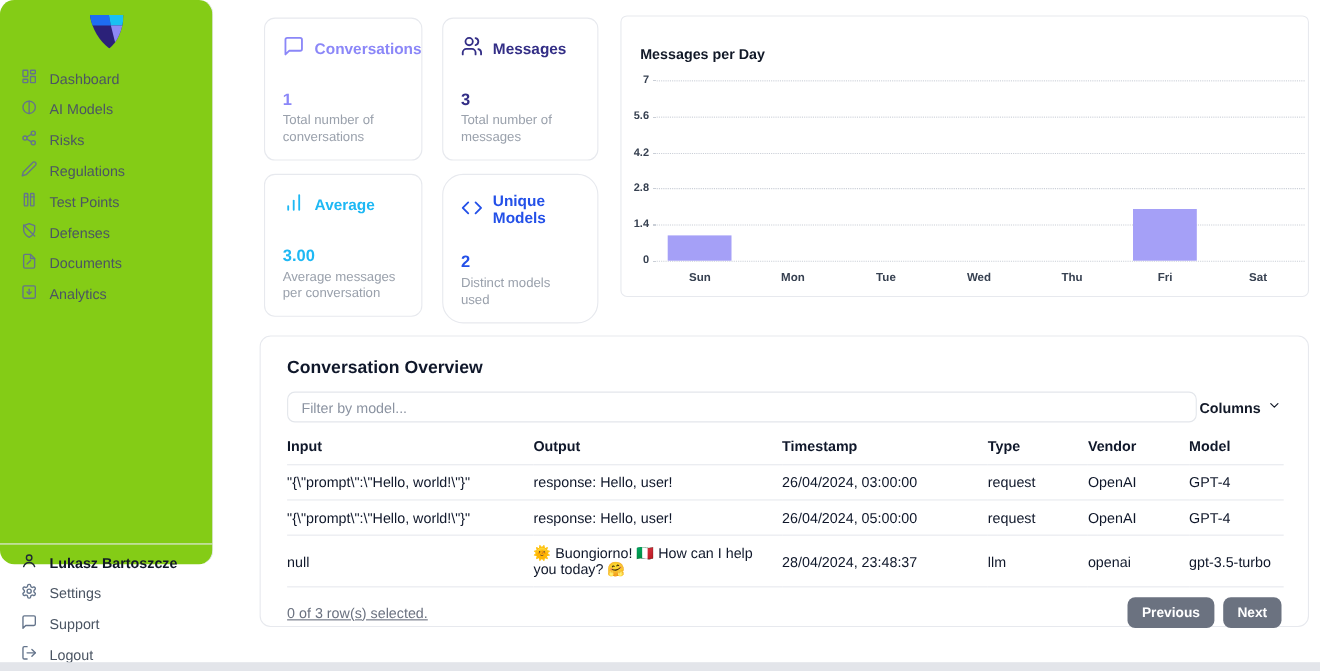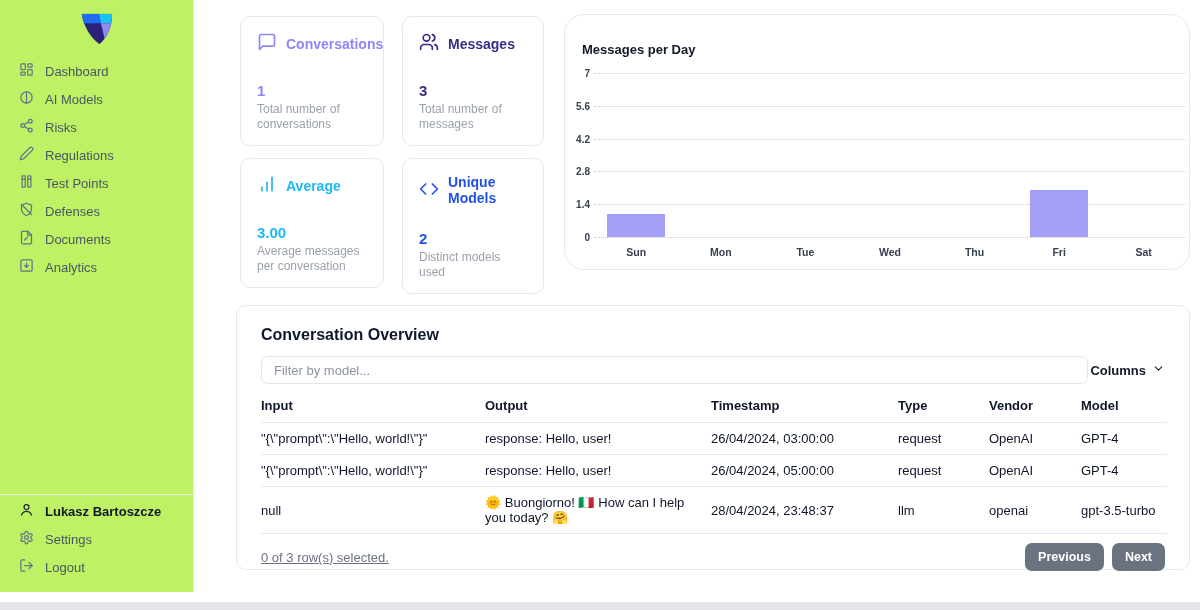--- a/index.html
+++ b/index.html
@@ -1,37 +1,37 @@
 <!DOCTYPE html>
 <html><head>
 <meta charset="utf-8">
 <style>
   * { margin:0; padding:0; box-sizing:border-box; }
   html,body { width:1200px; height:610px; background:#ffffff; font-family:"Liberation Sans", sans-serif; overflow:hidden; position:relative; }
 
   
-  .sidebar { position:absolute; left:0; top:0; width:194px; height:592px; background:#bef264; border-right:1px solid #e8eaef; }
+  .sidebar { position:absolute; left:0; top:0; width:194px; height:513px; background:#84cc16; border-right:1px solid #e8eaef;border-radius:13px; }
   .logo { position:absolute; left:78px; top:8px; }
   .nav { position:absolute; left:0; top:57px; width:100%; }
   .nav-item { display:flex; align-items:center; height:28px; padding-left:19px; gap:11px; cursor:pointer; color:#4b5563; font-size:13px; }
   .nav-item svg { width:15px; height:15px; stroke:#64748b; fill:none; stroke-width:2; stroke-linecap:round; stroke-linejoin:round; flex:none; }
   .side-footer { position:absolute; left:0; top:494px; width:100%; border-top:1px solid #e8eaef; padding-top:2px; }
   .side-footer .nav-item.user { color:#111827; font-weight:700; }
   .side-footer .nav-item.user svg { stroke:#1f2937; }
 
   
   .stat-card { position:absolute; background:#fff; border:1px solid #e7e9ee; border-radius:10px; padding:15px 16px 14px 16px; display:flex; flex-direction:column; }
   .stat-head { display:flex; align-items:center; gap:9px; font-size:14px; font-weight:700; }
   .stat-head svg { width:20px; height:20px; fill:none; stroke-width:2; stroke-linecap:round; stroke-linejoin:round; flex:none; }
   .stat-bottom { margin-top:auto; }
   .stat-value { font-size:15px; font-weight:700; margin-bottom:3px; }
   .stat-sub { font-size:12px; line-height:14.5px; color:#9aa1ac; }
 
   
-  .chart-card { position:absolute; left:564px; top:14px; width:626px; height:256px; background:#fff; border:1px solid #e7e9ee; border-radius:20px; }
+  .chart-card { position:absolute; left:564px; top:14px; width:626px; height:256px; background:#fff; border:1px solid #e7e9ee; border-radius:6px; }
   .chart-title { position:absolute; left:17px; top:27px; font-size:13px; font-weight:700; color:#111827; }
   .gridline { position:absolute; border-top:1px dotted #c9ced6; height:0; }
   .ytick { position:absolute; width:25px; text-align:right; font-size:10px; color:#374151; font-weight:600; transform:translateY(-50%); }
   .xlabel { position:absolute; transform:translateX(-50%); font-size:10.5px; color:#374151; font-weight:600; }
   .bar { position:absolute; }
 
   
   .table-card { position:absolute; left:236px; top:305px; width:954px; height:265px; background:#fff; border:1px solid #e7e9ee; border-radius:10px; padding:20px 24px 0 24px; }
   .tc-title { font-size:16px; font-weight:700; color:#0f172a; }
   .tc-sub { font-size:13px; color:#1f2937; margin-top:5px; }
@@ -147,20 +147,26 @@
     </div>
     <div class="nav-item">
       <span><svg viewBox="0 0 24 24">
             <path d="M12.22 2h-.44a2 2 0 0 0-2 2v.18a2 2 0 0 1-1 1.73l-.43.25a2 2 0 0 1-2 0l-.15-.08a2 2 0 0 0-2.73.73l-.22.38a2 2 0 0 0 .73 2.73l.15.1a2 2 0 0 1 1 1.72v.51a2 2 0 0 1-1 1.74l-.15.09a2 2 0 0 0-.73 2.73l.22.38a2 2 0 0 0 2.73.73l.15-.08a2 2 0 0 1 2 0l.43.25a2 2 0 0 1 1 1.73V20a2 2 0 0 0 2 2h.44a2 2 0 0 0 2-2v-.18a2 2 0 0 1 1-1.73l.43-.25a2 2 0 0 1 2 0l.15.08a2 2 0 0 0 2.73-.73l.22-.39a2 2 0 0 0-.73-2.73l-.15-.08a2 2 0 0 1-1-1.74v-.5a2 2 0 0 1 1-1.74l.15-.09a2 2 0 0 0 .73-2.73l-.22-.38a2 2 0 0 0-2.73-.73l-.15.08a2 2 0 0 1-2 0l-.43-.25a2 2 0 0 1-1-1.73V4a2 2 0 0 0-2-2z"></path>
             <circle cx="12" cy="12" r="3"></circle>
           </svg></span>
       <span>Settings</span>
     </div>
     <div class="nav-item">
       <span><svg viewBox="0 0 24 24">
+            <path d="M21 15a2 2 0 0 1-2 2H7l-4 4V5a2 2 0 0 1 2-2h14a2 2 0 0 1 2 2z"></path>
+          </svg></span>
+      <span>Support</span>
+    </div>
+    <div class="nav-item">
+      <span><svg viewBox="0 0 24 24">
             <path d="M9 21H5a2 2 0 0 1-2-2V5a2 2 0 0 1 2-2h4"></path>
             <polyline points="16 17 21 12 16 7"></polyline>
             <line x1="21" y1="12" x2="9" y2="12"></line>
           </svg></span>
       <span>Logout</span>
     </div>
   </div>
 </div>
 
 <div class="stat-card" style="left:240px; top:16px; width:144px; height:130px;">
@@ -200,21 +206,21 @@
           <line x1="18" y1="20" x2="18" y2="4"></line>
         </svg></span>
     <span>Average</span>
   </div>
   <div class="stat-bottom">
     <div class="stat-value" style="color: rgb(30, 184, 244);">3.00</div>
     <div class="stat-sub">Average messages per conversation</div>
   </div>
 </div>
 
-<div class="stat-card" style="left:402px; top:158px; width:142px; height:136px;">
+<div class="stat-card" style="left:402px; top:158px; width:142px; height:136px;border-radius:19px;">
   <div class="stat-head" style="color: rgb(35, 80, 232);">
     <span><svg viewBox="0 0 24 24" style="stroke: rgb(35, 80, 232);">
           <polyline points="16 18 22 12 16 6"></polyline>
           <polyline points="8 6 2 12 8 18"></polyline>
         </svg></span>
     <span>Unique Models</span>
   </div>
   <div class="stat-bottom">
     <div class="stat-value" style="color: rgb(35, 80, 232);">2</div>
     <div class="stat-sub">Distinct models used</div>

